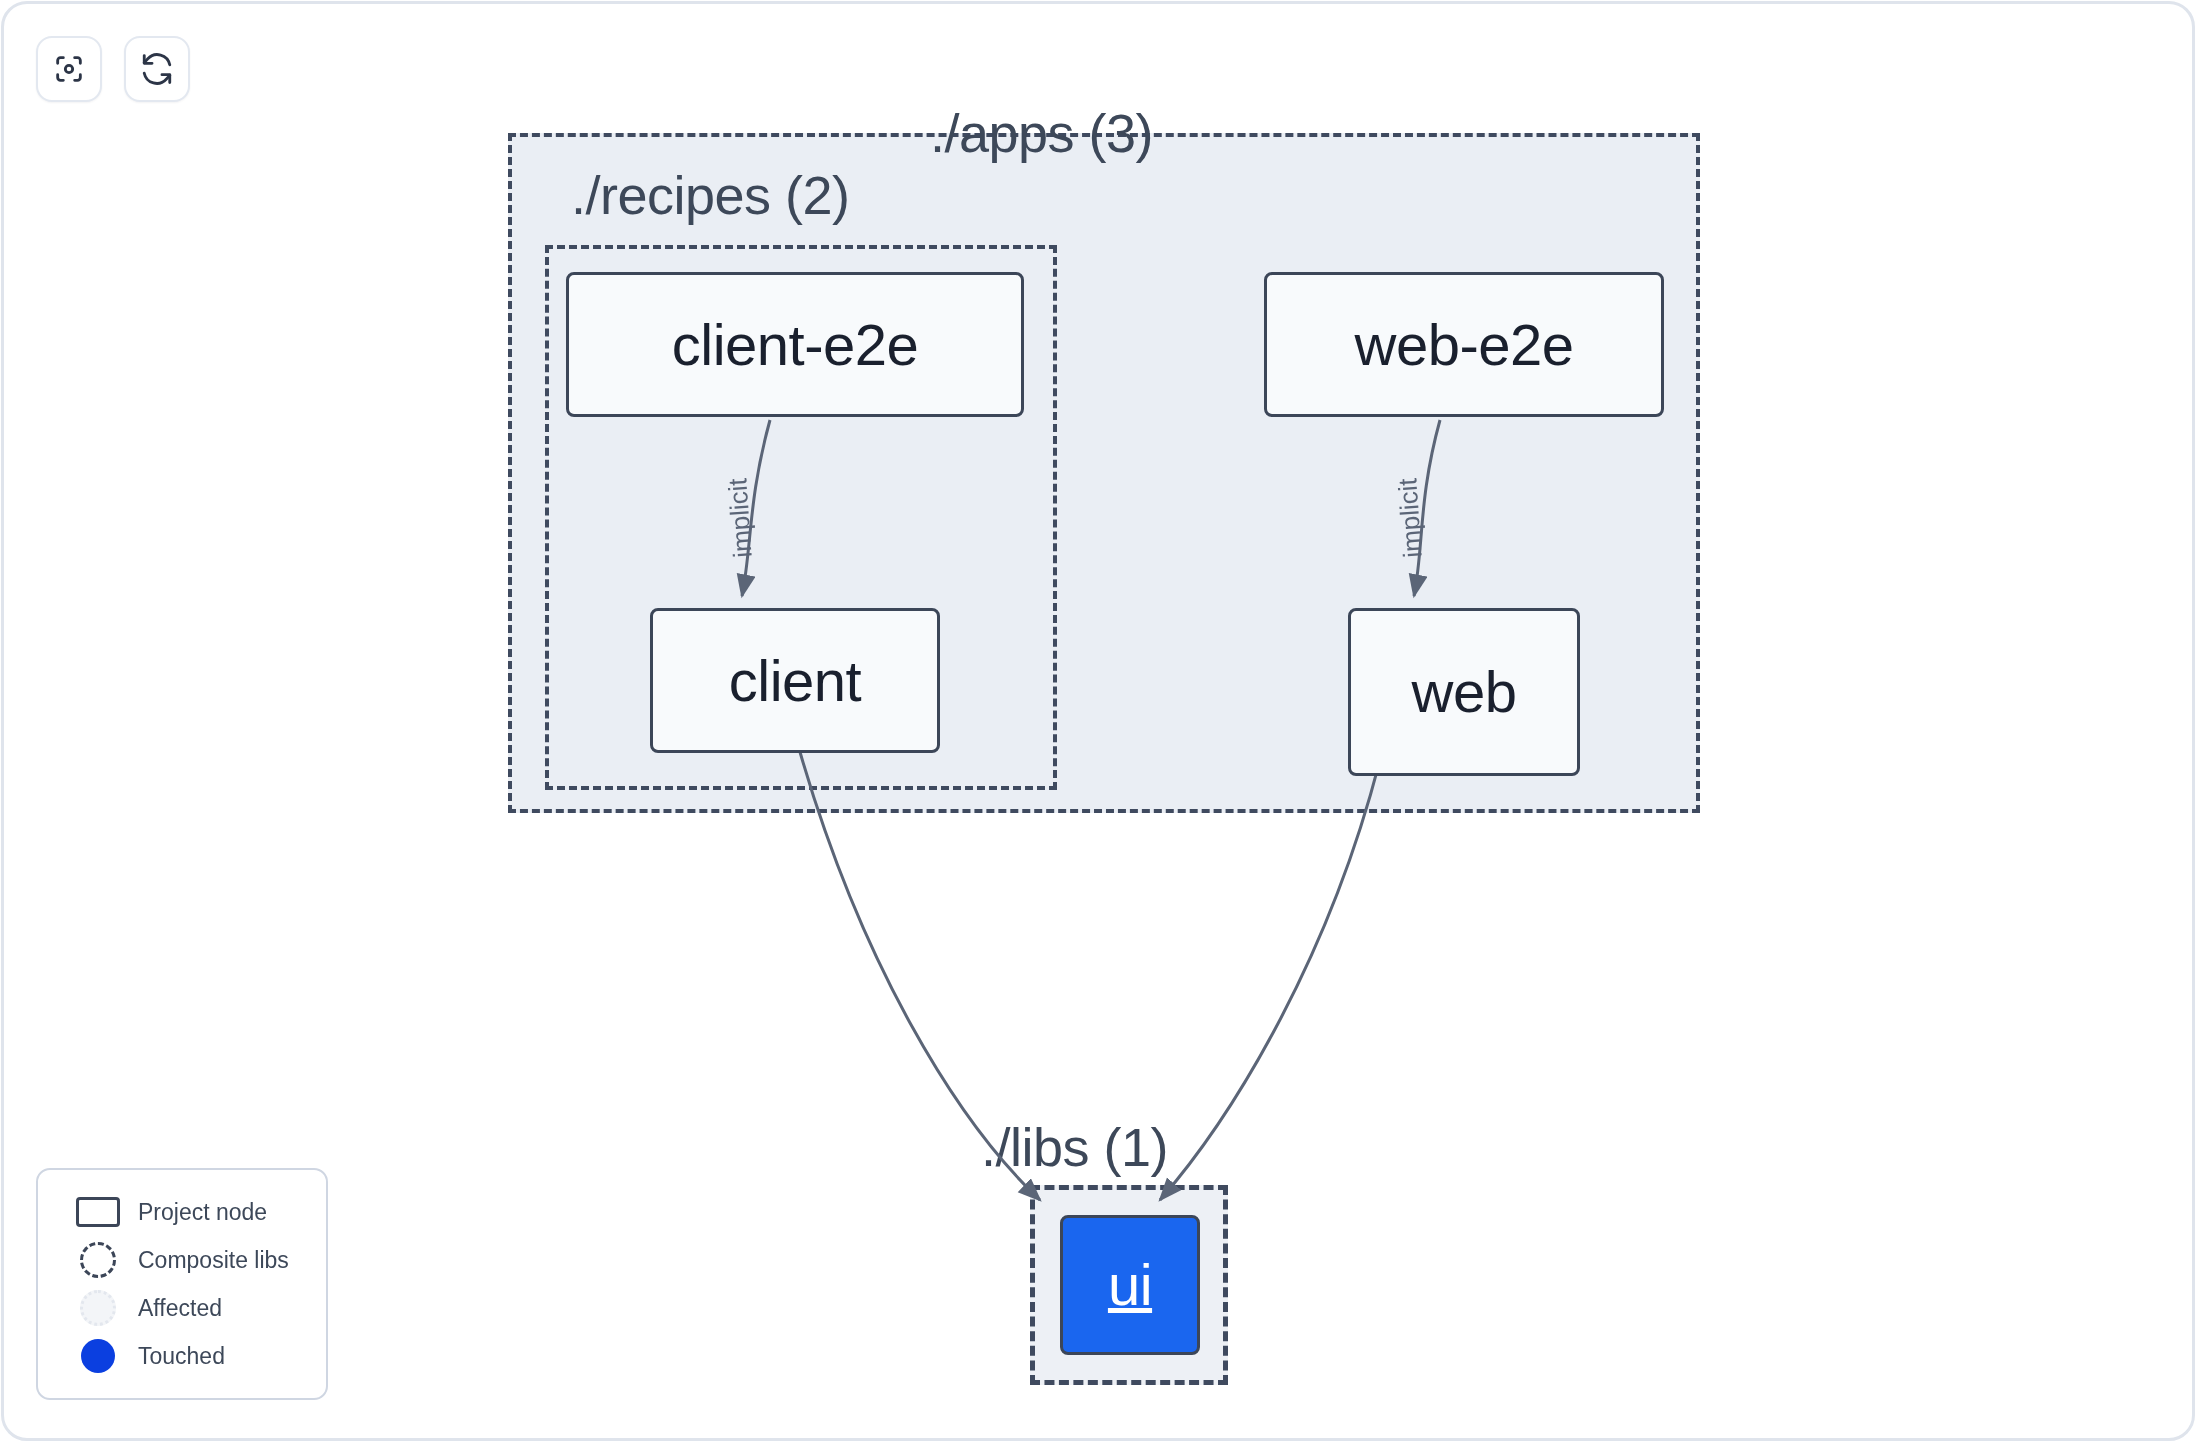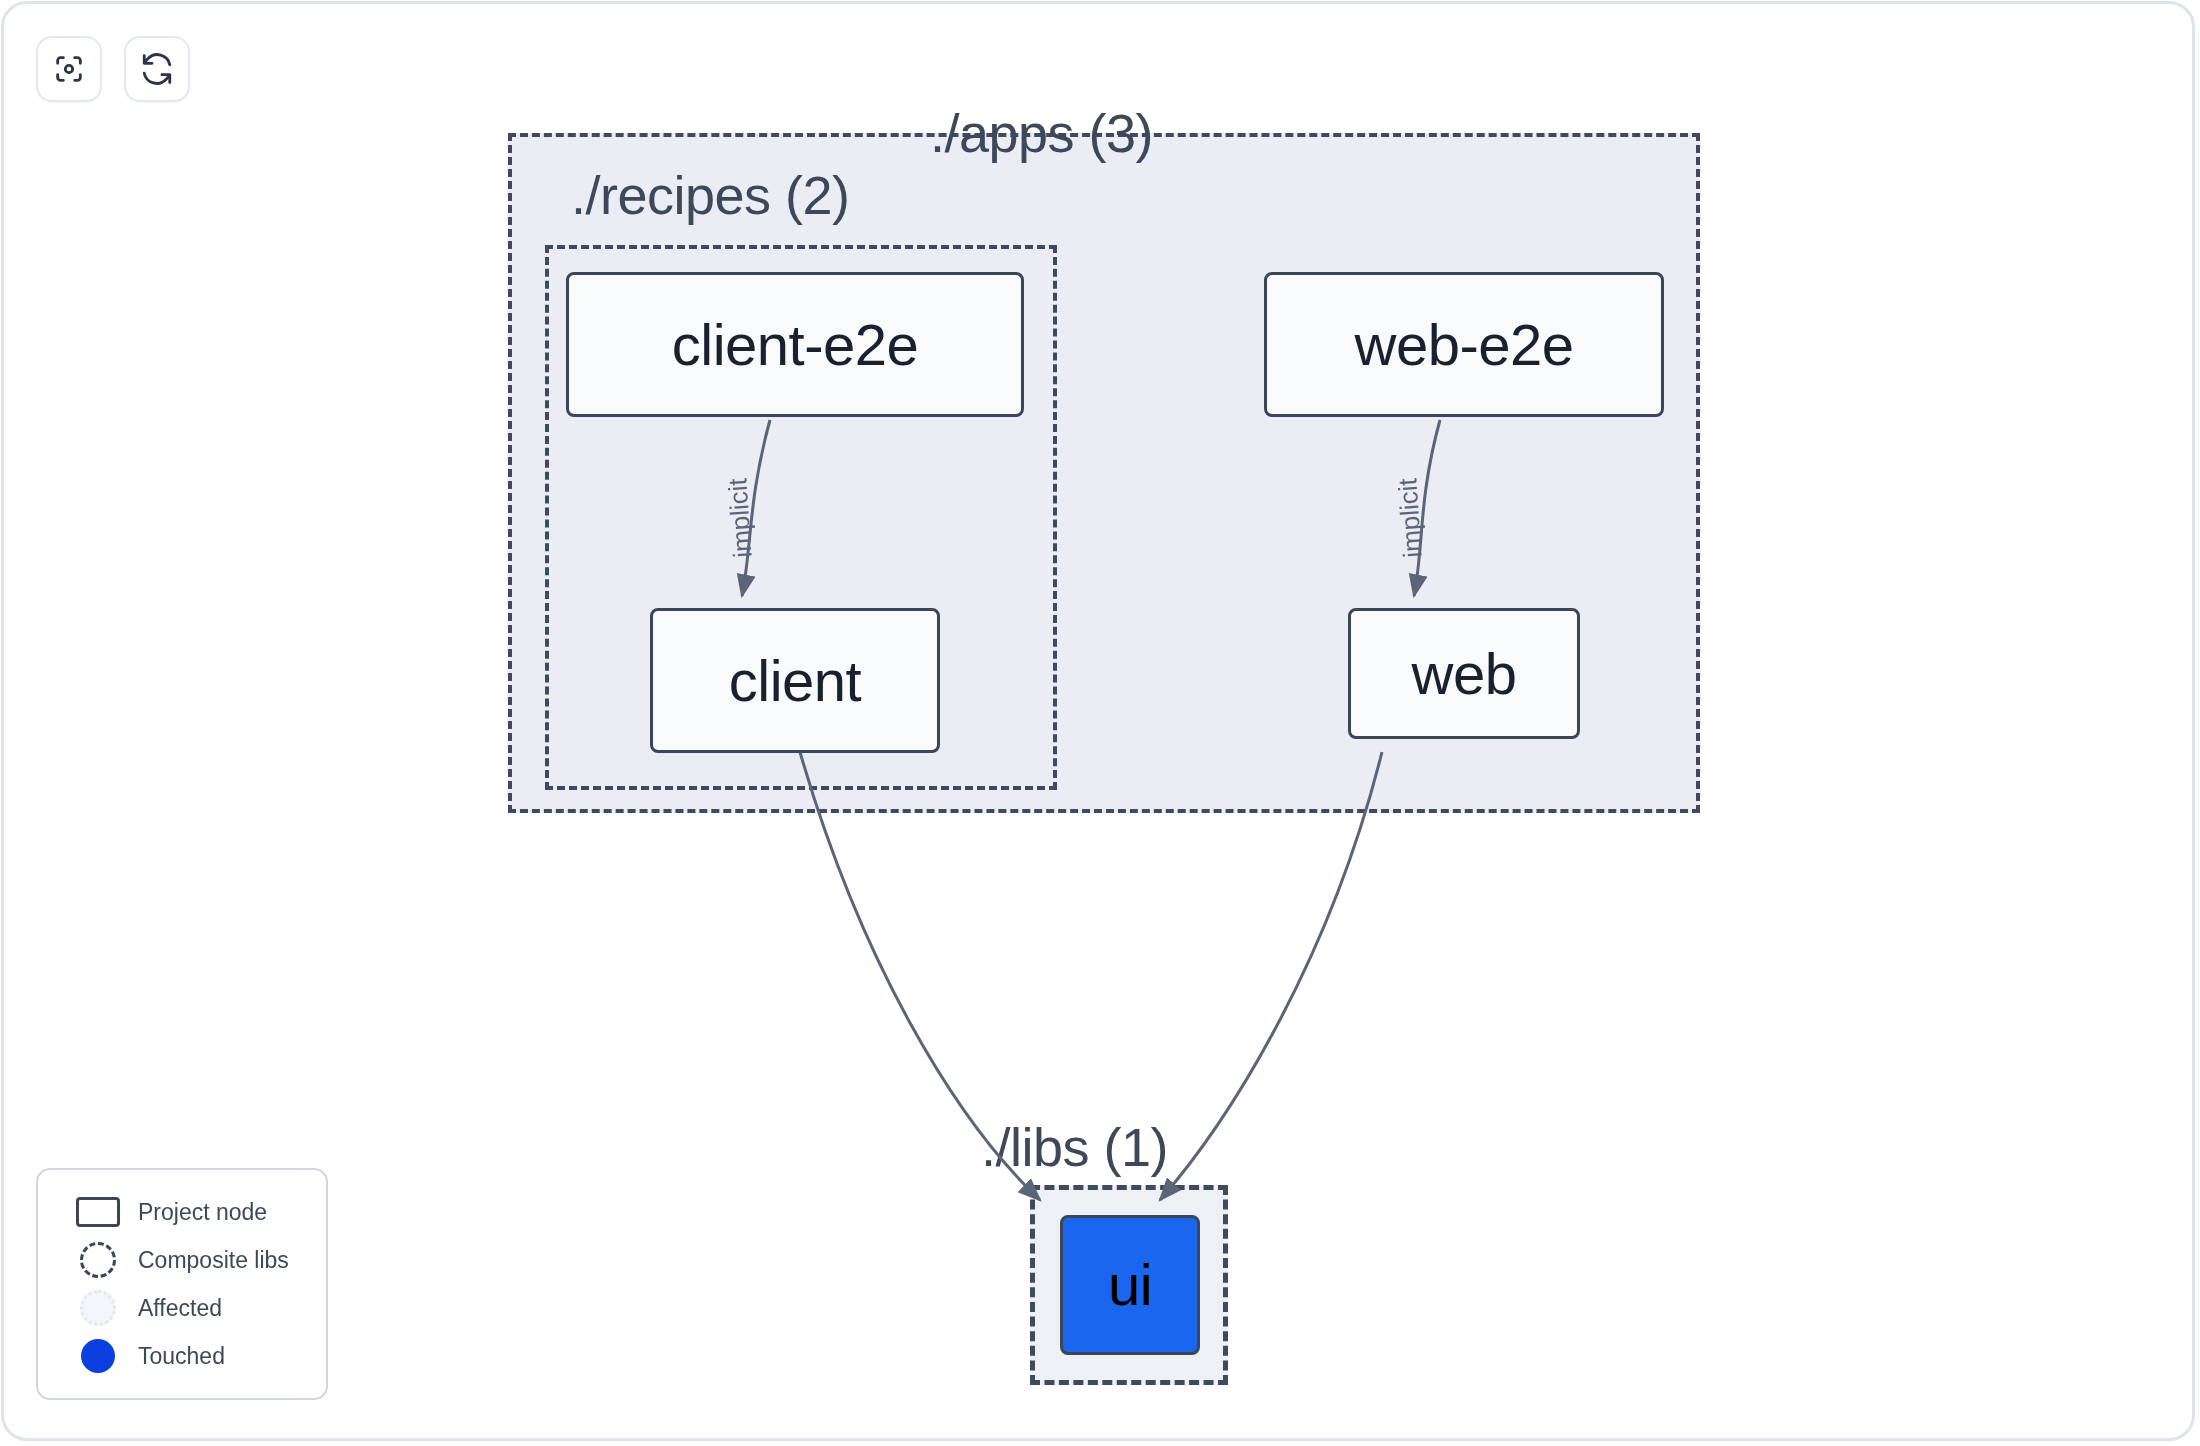--- a/index.html
+++ b/index.html
@@ -107,21 +107,21 @@
     color: #1a202e;
     font-size: 58px;
     line-height: 1;
     white-space: nowrap;
     letter-spacing: -0.5px;
   }
   .node.touched {
     background: #1a66ef;
     border-color: #3c4658;
   }
-  .node.touched .node-label { color: #000000; }
+  .node.touched .node-label { color: #ffffff; text-decoration: underline; }
 
   
   .edge-label {
     position: absolute;
     color: #5b6577;
     font-size: 26px;
     line-height: 1;
     white-space: nowrap;
     z-index: 15;
     transform-origin: center center;
@@ -246,21 +246,21 @@
     </div>
 
     <div class="node" style="left:1264px; top:272px; width:400px; height:145px;">
       <span class="node-label">web-e2e</span>
     </div>
 
     <div class="node" style="left:650px; top:608px; width:290px; height:145px;justify-content:center;">
       <span class="node-label">client</span>
     </div>
 
-    <div class="node" style="left:1348px; top:608px; width:232px; height:131px;">
+    <div class="node" style="left:1348px; top:608px; width:232px; height:168px;">
       <span class="node-label">web</span>
     </div>
 
     <div class="node touched" style="left:1060px; top:1215px; width:140px; height:140px;">
       <span class="node-label">ui</span>
     </div>
   </div>
 
   <div class="legend">
     <div class="legend-row">

